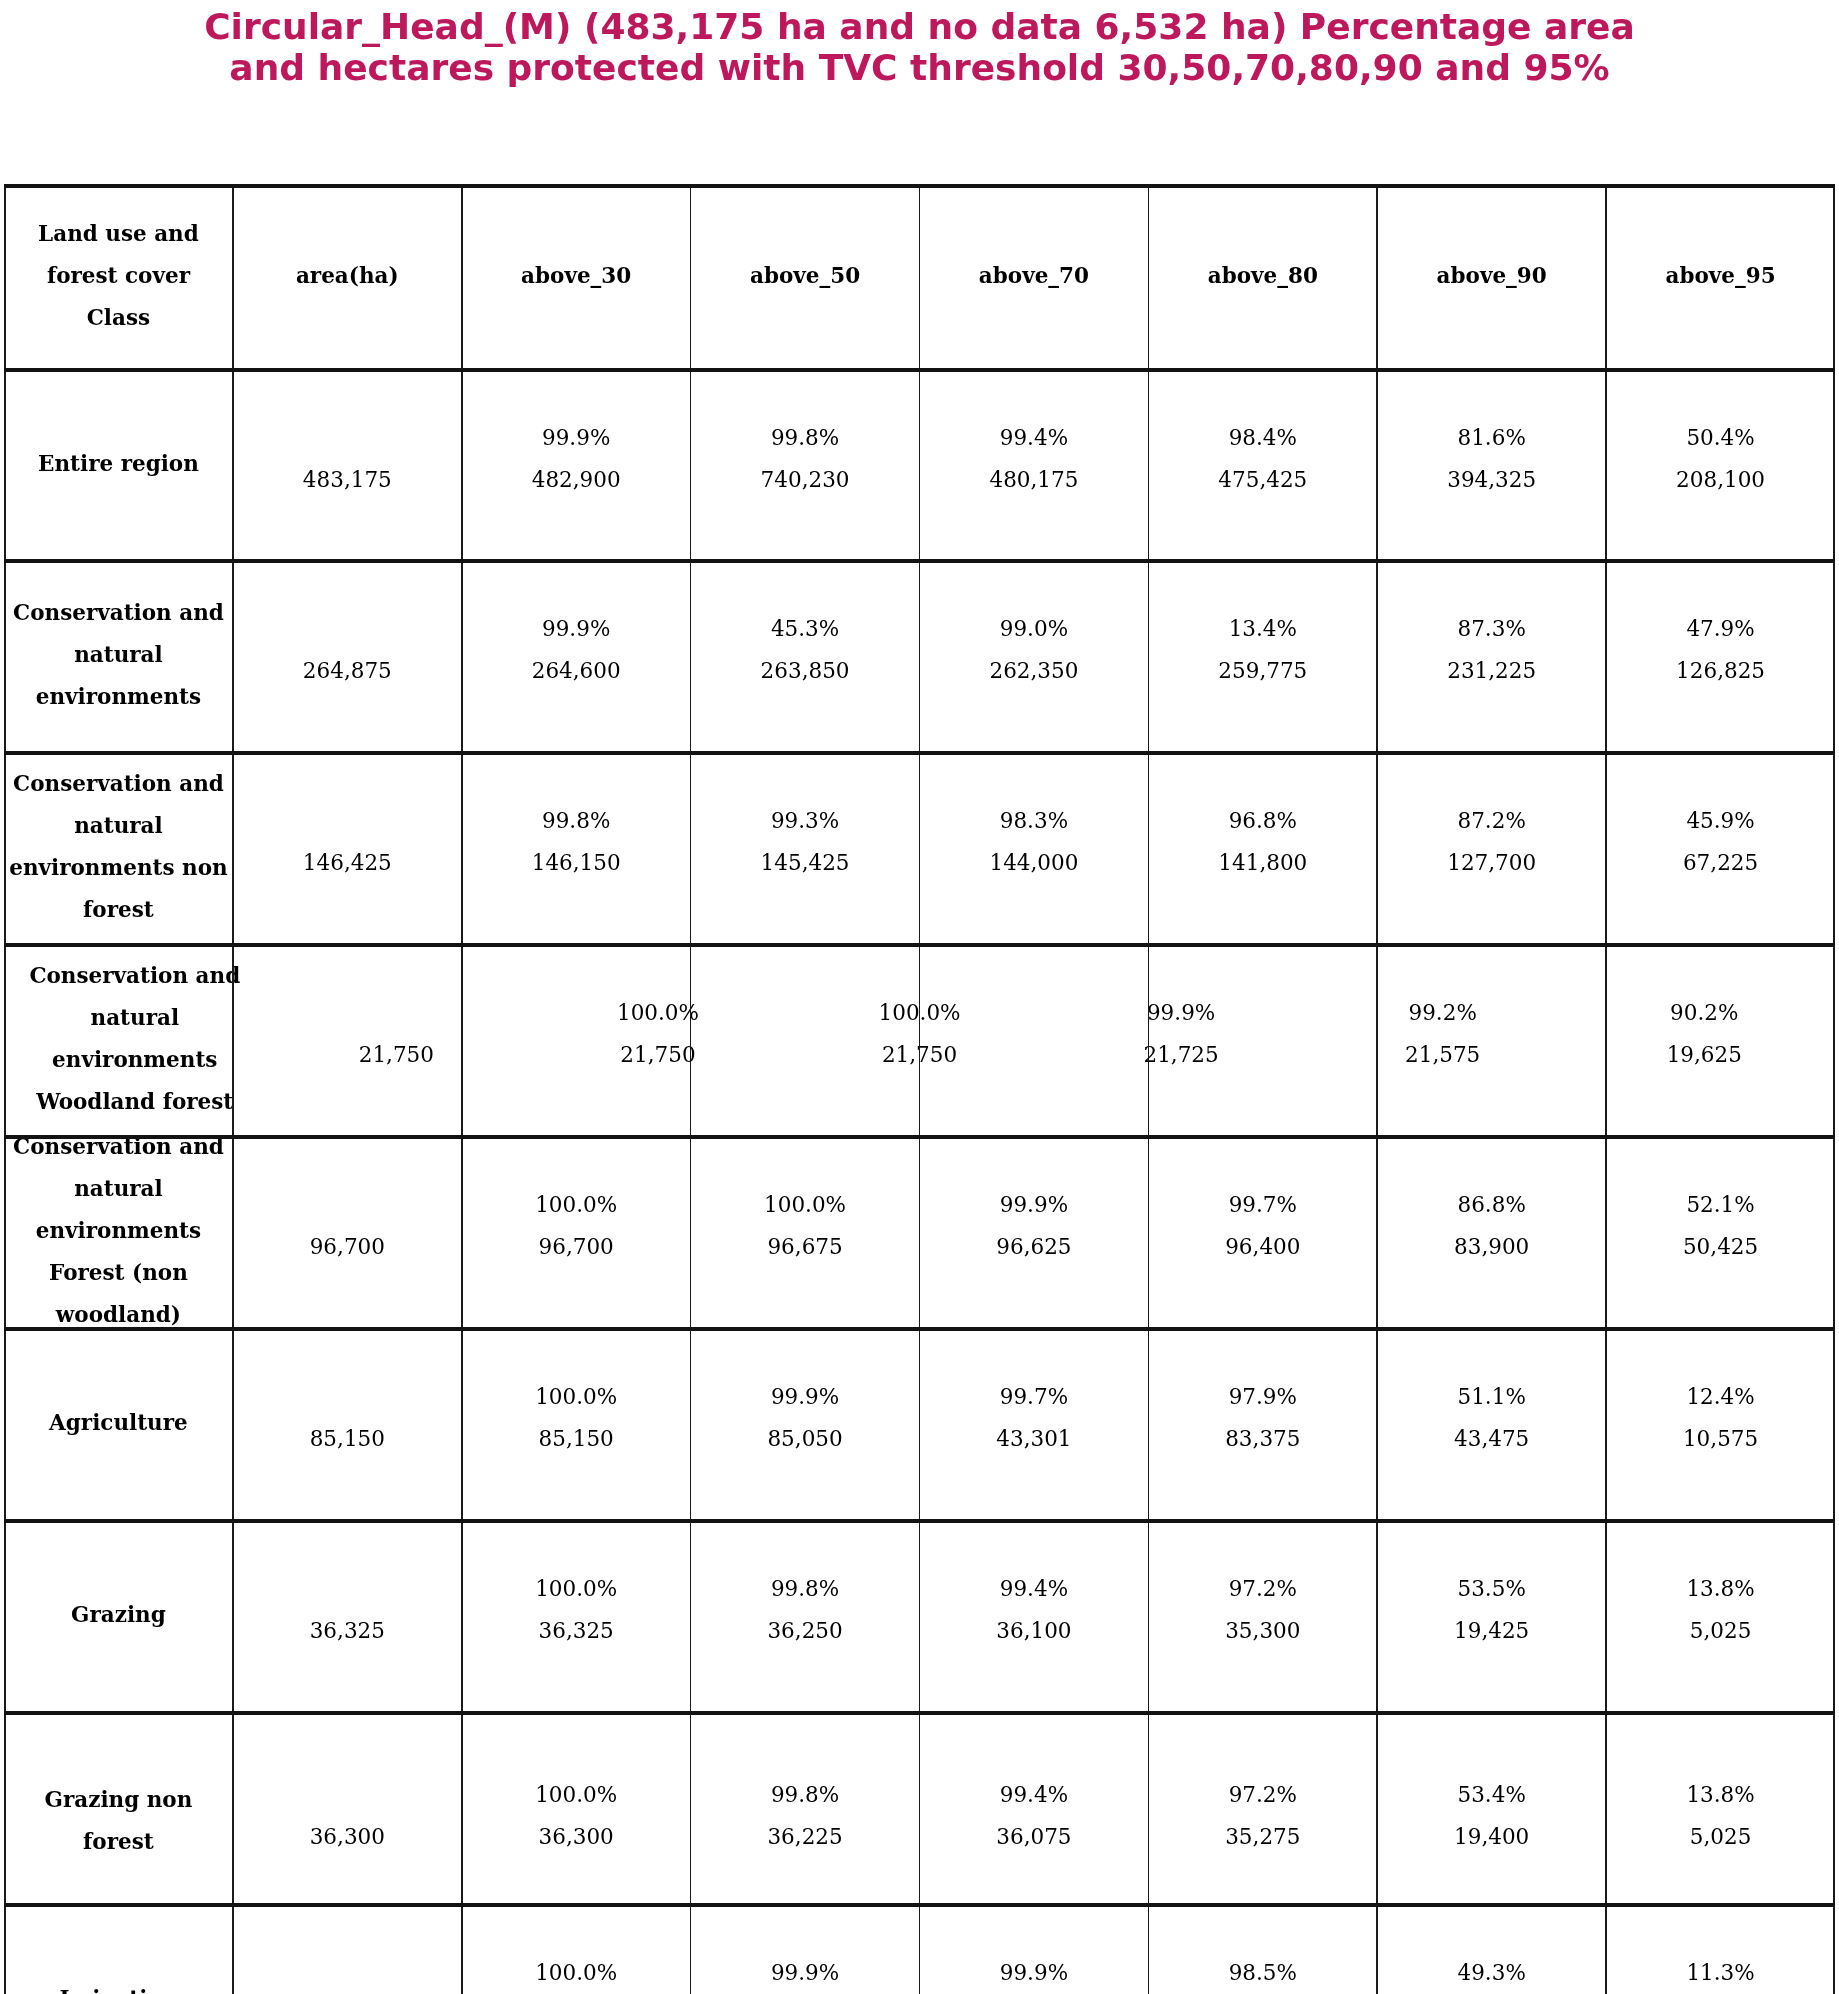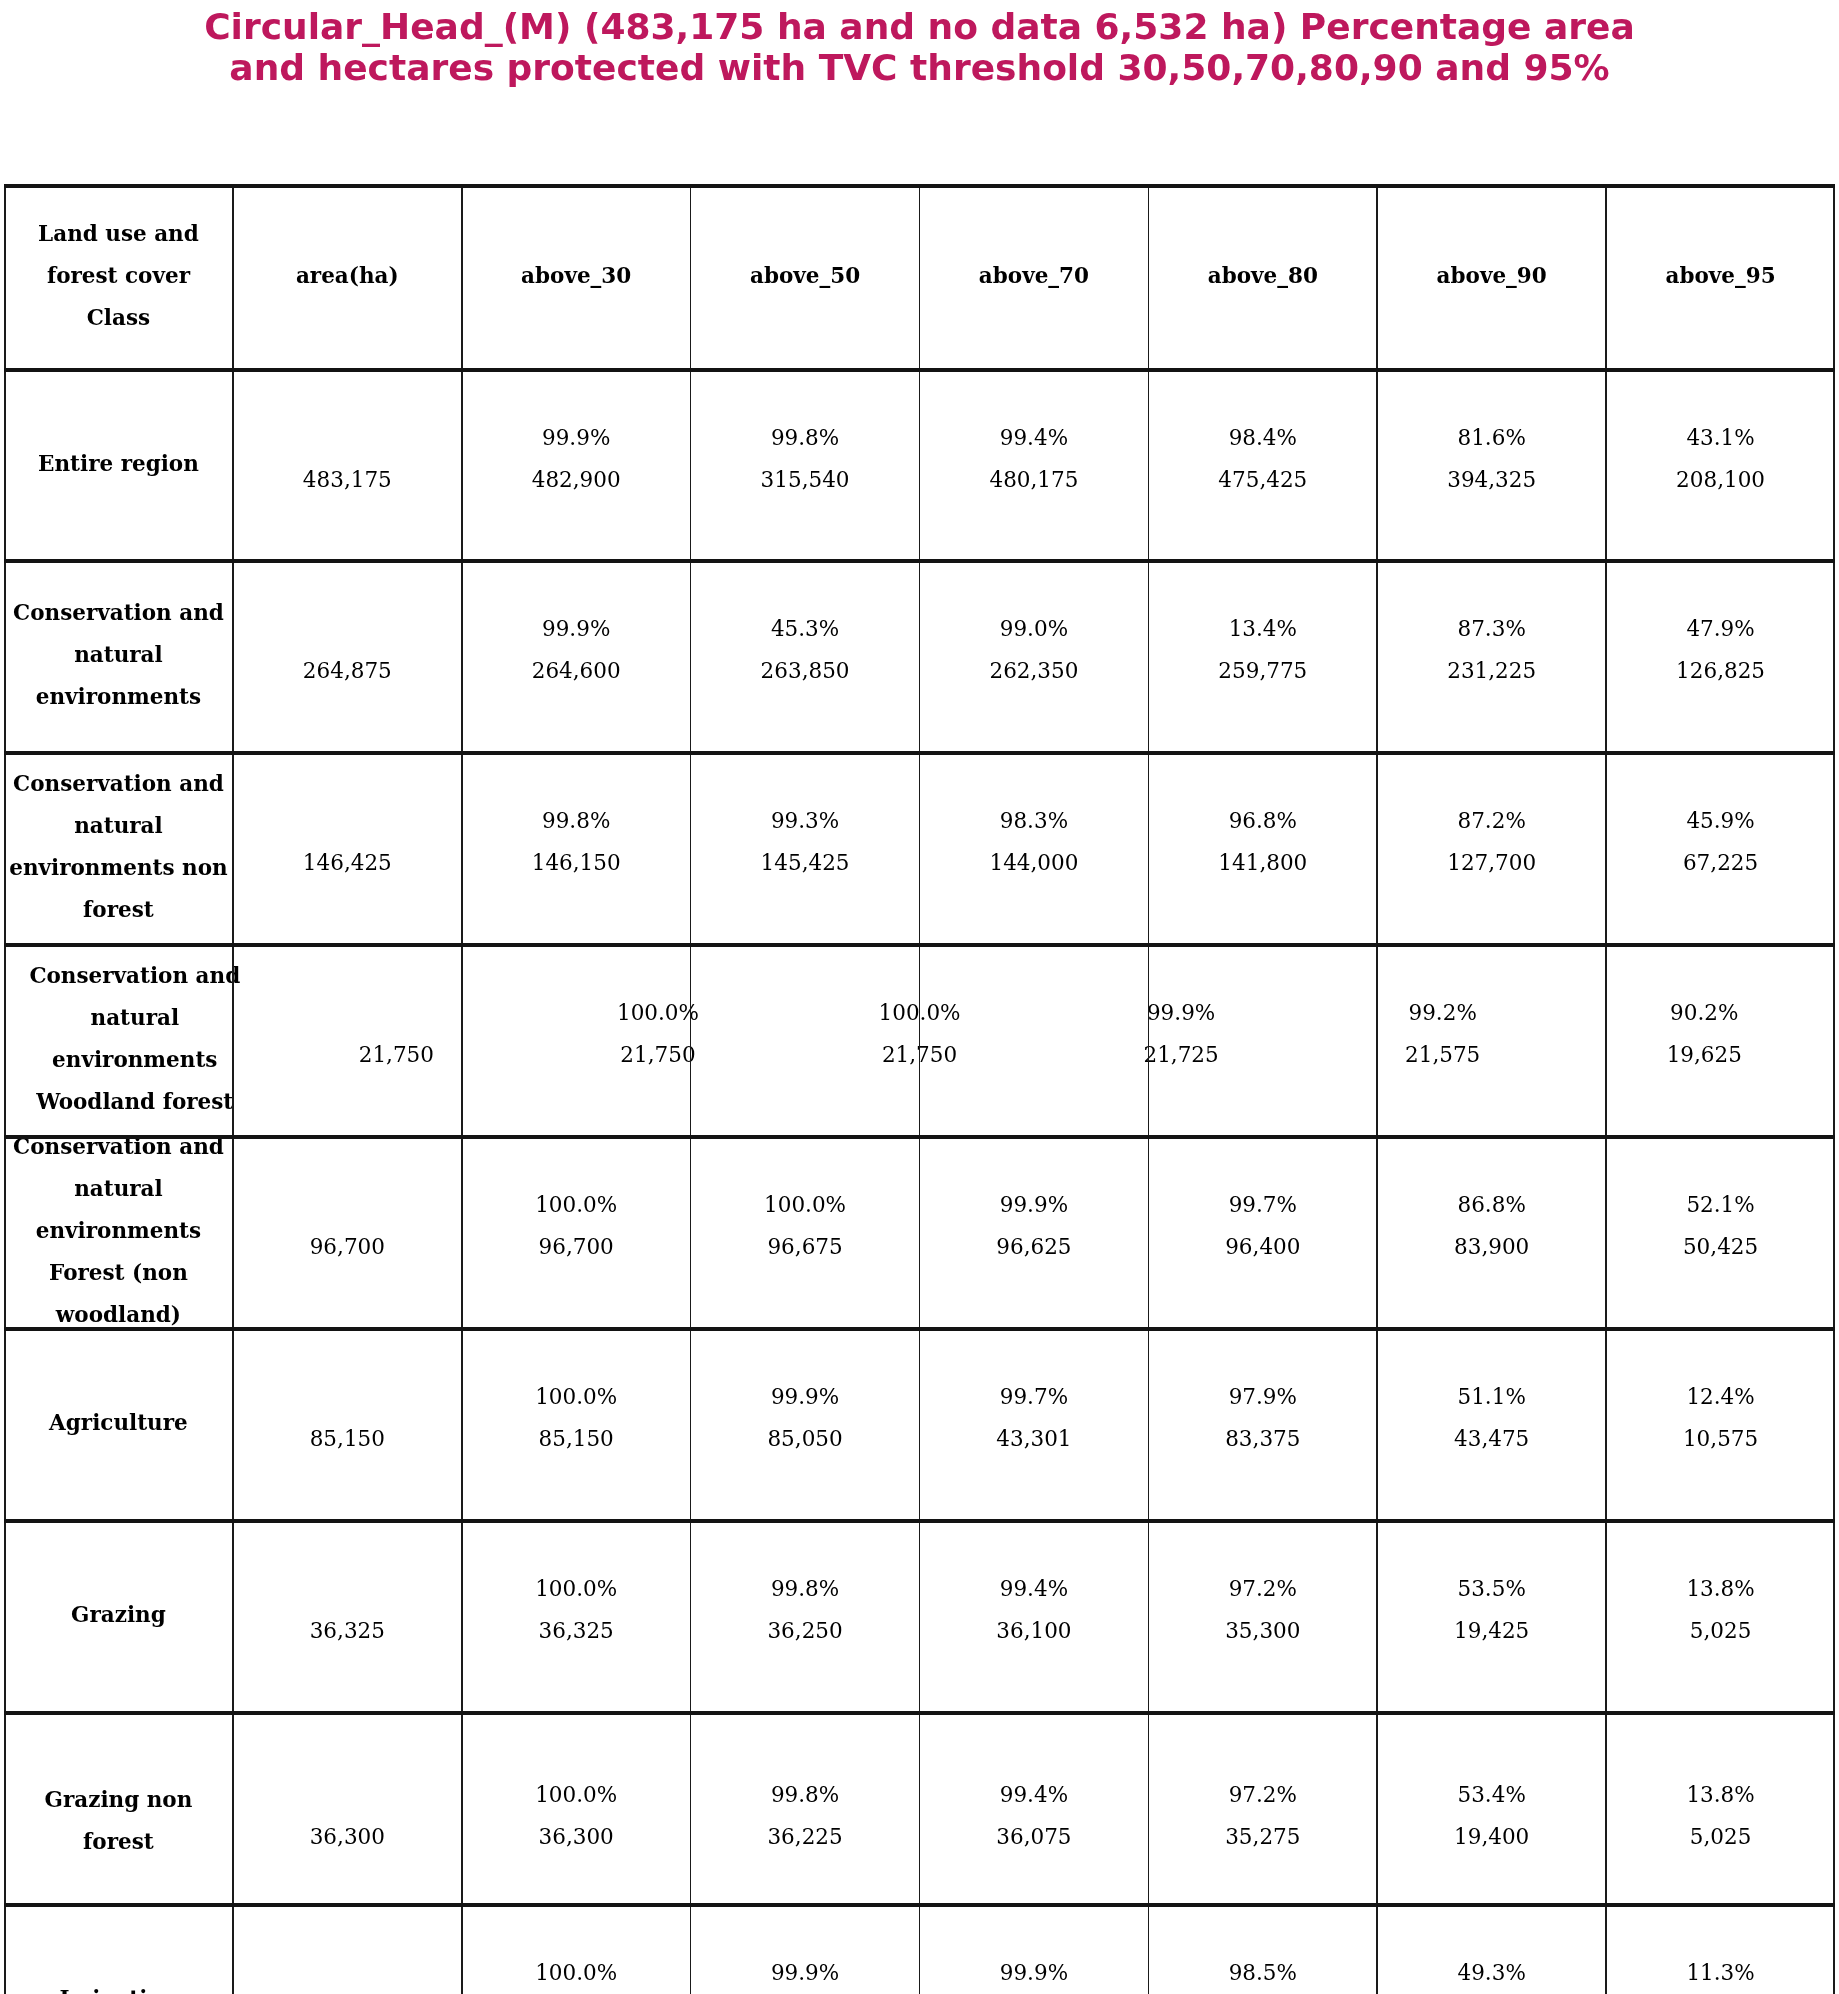--- a/index.html
+++ b/index.html
@@ -56,21 +56,21 @@
         </div>
         <div class="cell">
           <div class="block">
             <div class="line">99.9%</div>
             <div class="line">482,900</div>
           </div>
         </div>
         <div class="cell">
           <div class="block">
             <div class="line">99.8%</div>
-            <div class="line">315,540</div>
+            <div class="line">740,230</div>
           </div>
         </div>
         <div class="cell">
           <div class="block">
             <div class="line">99.4%</div>
             <div class="line">480,175</div>
           </div>
         </div>
         <div class="cell">
           <div class="block">
@@ -79,21 +79,21 @@
           </div>
         </div>
         <div class="cell">
           <div class="block">
             <div class="line">81.6%</div>
             <div class="line">394,325</div>
           </div>
         </div>
         <div class="cell">
           <div class="block">
-            <div class="line">43.1%</div>
+            <div class="line">50.4%</div>
             <div class="line">208,100</div>
           </div>
         </div>
       </div>
       <div class="trow" style="top: 375px; height: 192px;">
         <div class="cell bold pre">Conservation and
 natural
 environments</div>
         <div class="cell">
           <div class="block">

